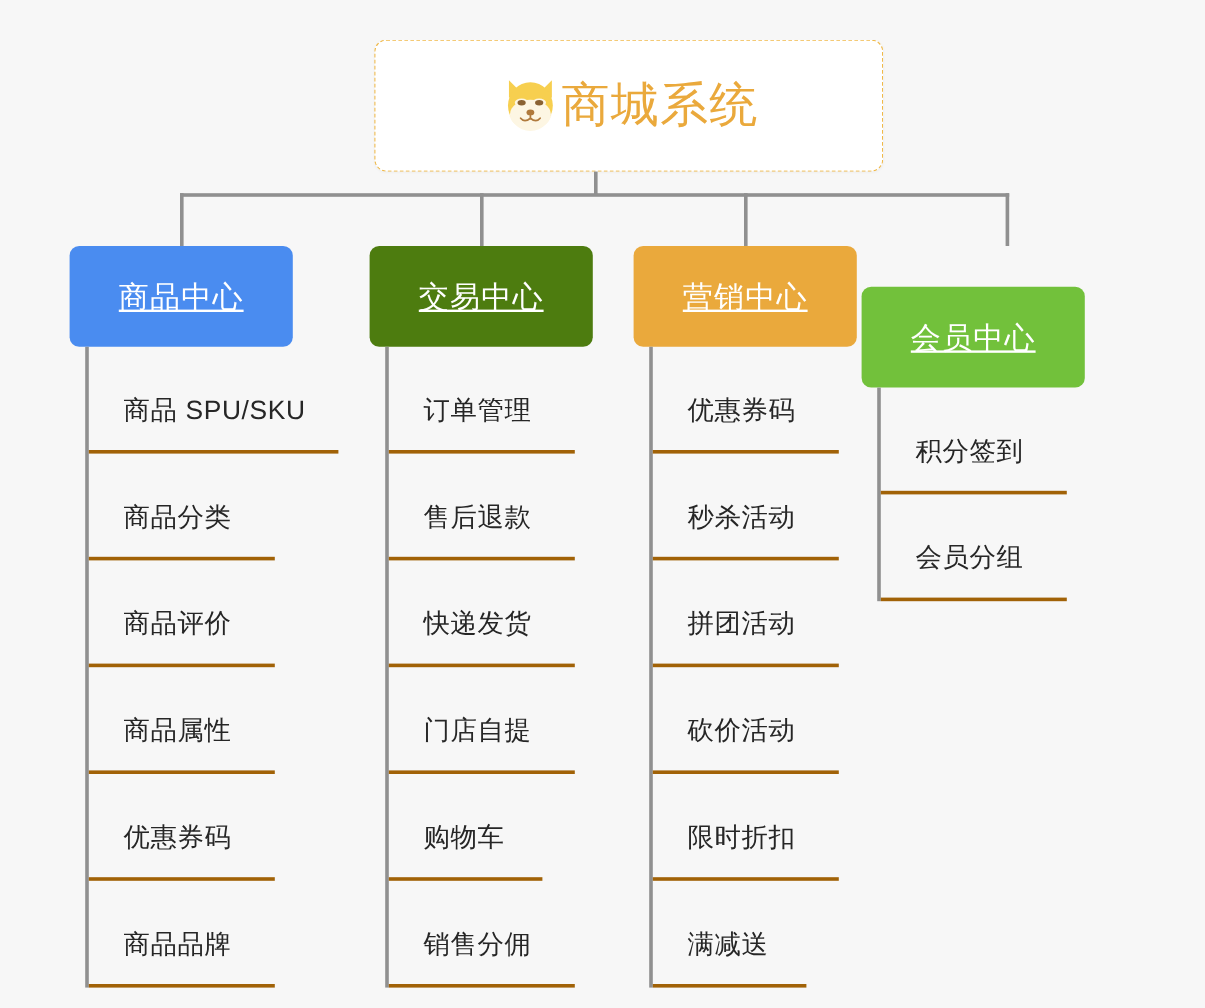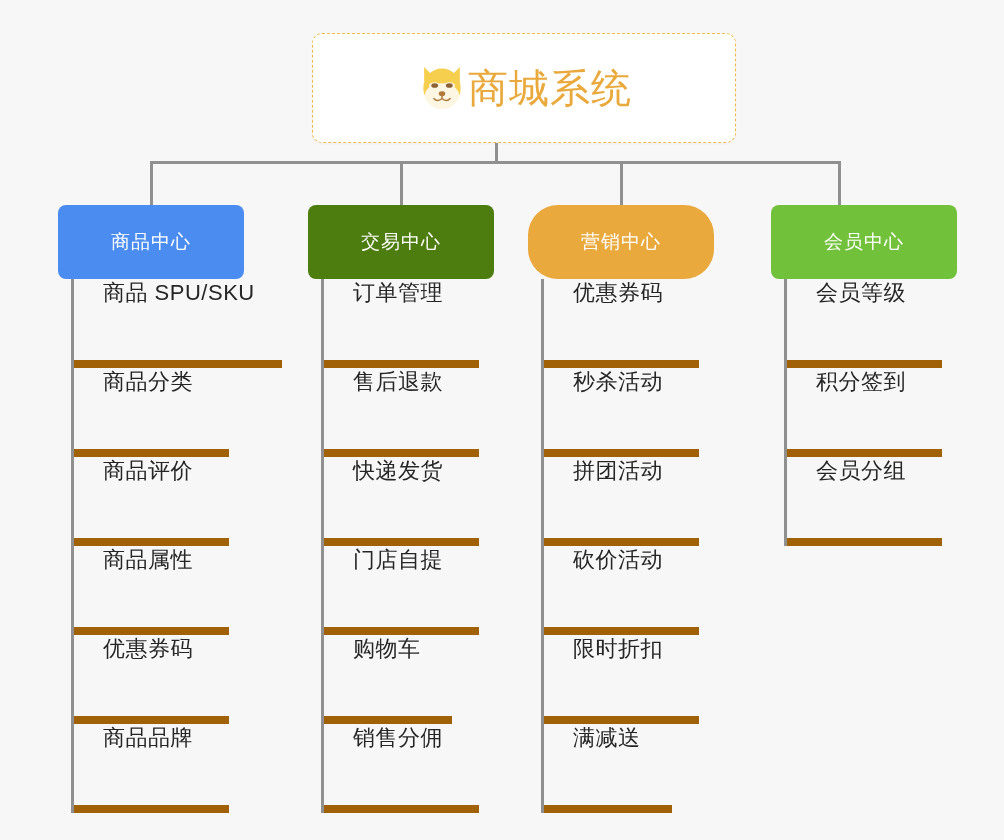--- a/index.html
+++ b/index.html
@@ -72,43 +72,44 @@
     height: 44px;
   }
 
   
   .branch {
     position: absolute;
     top: 205px;
     width: 186px;
   }
   .branch-head {
-    height: 74px;
+    height: 84px;
     border-radius: 8px;
     display: flex;
     align-items: center;
     justify-content: center;
     color: #ffffff;
-    font-size: 19px;
+    font-size: 25px;
     letter-spacing: 1px;
     box-sizing: border-box;
+    text-decoration: underline;
   }
   .leaf-list {
     position: relative;
     margin-left: 13px;
     border-left: 3px solid #909090;
     padding-top: 0;
   }
   .leaf {
     position: relative;
     height: 89px;
     box-sizing: border-box;
     display: flex;
-    align-items: flex-start;
-    border-bottom: 8px solid #a16207;
+    align-items: flex-end;
+    border-bottom: 3px solid #a16207;
     padding-left: 29px;
     padding-bottom: 20px;
     width: 155px;
   }
   .leaf.wide { width: 208px; }
   .leaf.narrow { width: 128px; }
   .leaf-label {
     font-size: 22px;
     color: #262626;
     line-height: 1.25;
@@ -191,21 +192,21 @@
       <div class="leaf narrow">
           <span class="leaf-label">购物车</span>
         </div>
       <div class="leaf">
           <span class="leaf-label">销售分佣</span>
         </div>
     </div>
   </div>
 
   <div class="branch" style="left:528px;">
-    <div class="branch-head" style="background: rgb(234, 169, 60); border-radius: 30px;">
+    <div class="branch-head" style="background: rgb(234, 169, 60);">
       <span>营销中心</span>
     </div>
     <div class="leaf-list">
       <div class="leaf">
           <span class="leaf-label">优惠券码</span>
         </div>
       <div class="leaf">
           <span class="leaf-label">秒杀活动</span>
         </div>
       <div class="leaf">
@@ -216,29 +217,26 @@
         </div>
       <div class="leaf">
           <span class="leaf-label">限时折扣</span>
         </div>
       <div class="leaf narrow">
           <span class="leaf-label">满减送</span>
         </div>
     </div>
   </div>
 
-  <div class="branch" style="left:771px;">
+  <div class="branch" style="left:718px;margin-top:34px;">
     <div class="branch-head" style="background: rgb(114, 193, 59);">
       <span>会员中心</span>
     </div>
     <div class="leaf-list">
       <div class="leaf">
-          <span class="leaf-label">会员等级</span>
-        </div>
-      <div class="leaf">
           <span class="leaf-label">积分签到</span>
         </div>
       <div class="leaf">
           <span class="leaf-label">会员分组</span>
         </div>
     </div>
   </div>
 
 </div>
 

